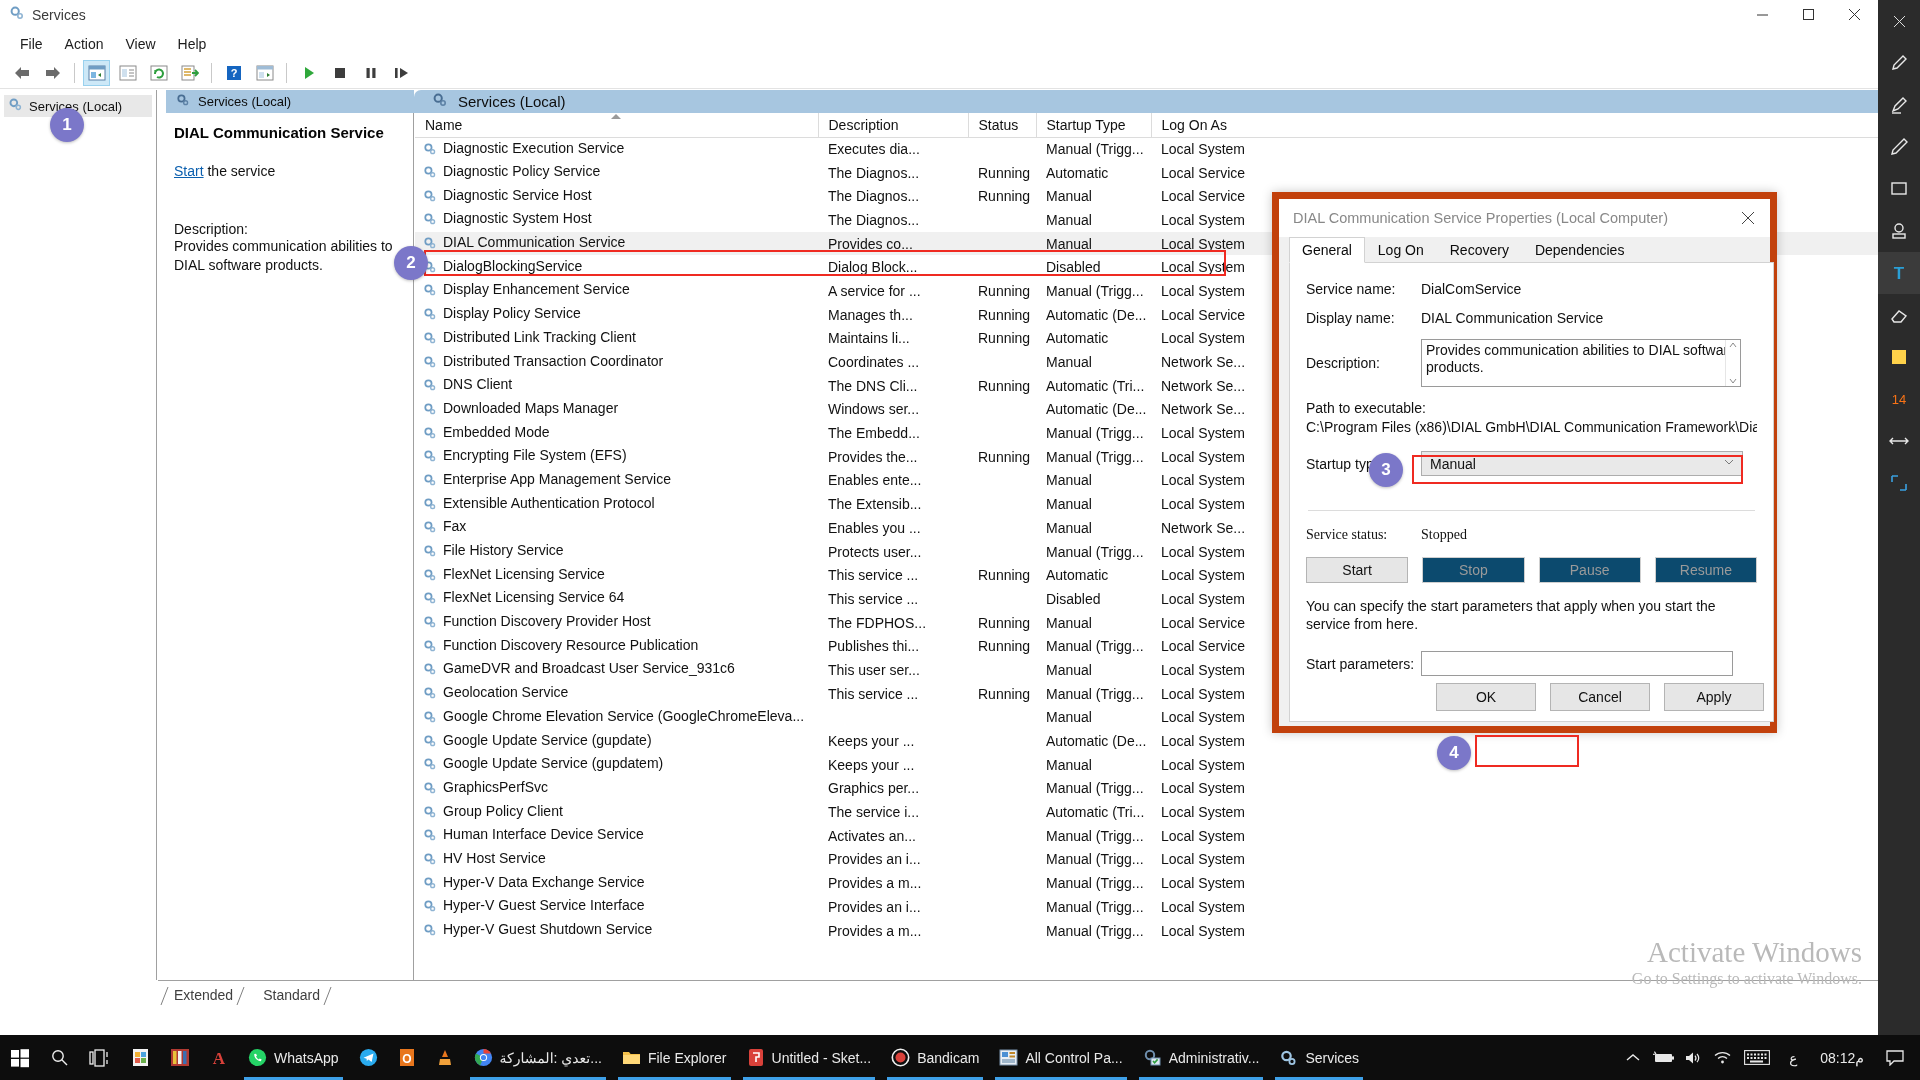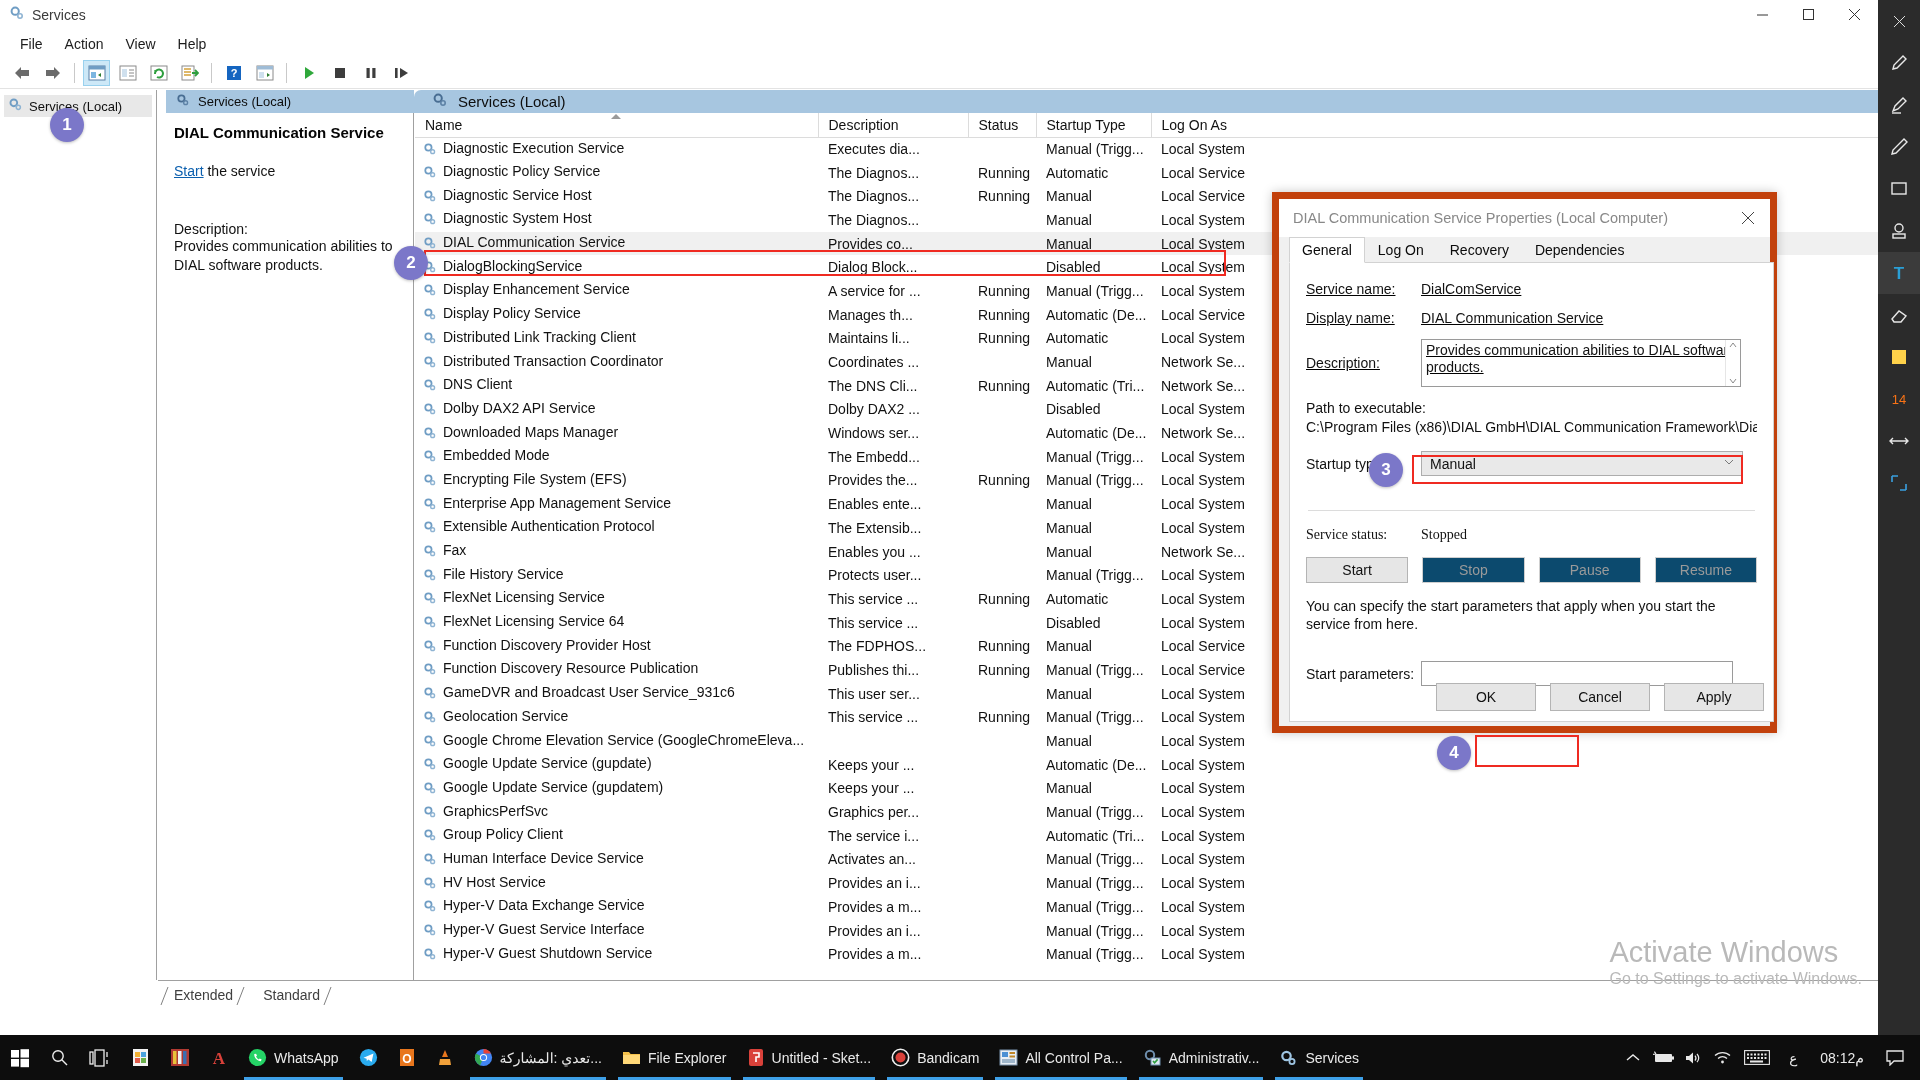--- a/index.html
+++ b/index.html
@@ -153,21 +153,21 @@
   }
   .dtab.active {
     background: #ffffff; border: 1px solid #d2d2d2; border-bottom: 1px solid #ffffff;
     position: relative; z-index: 3;
   }
   #dlg-body {
     position: absolute; left: 10px; top: 63px; width: 485px; height: 460px;
     background: #ffffff; border: 1px solid #d2d2d2;
     padding: 18px 16px 0 16px;
   }
-  .frow { display: flex; align-items: flex-start; margin-bottom: 13px; text-decoration: underline; }
+  .frow { display: flex; align-items: flex-start; margin-bottom: 13px; }
   .flabel { width: 115px; font-size: 14px; color: #111; flex: none; }
   .fvalue { font-size: 14px; color: #111; }
   #descbox {
     width: 320px; height: 48px; border: 1px solid #9a9a9a; background: #fff;
     font-size: 14px; color: #111; padding: 2px 4px; line-height: 17px;
     position: relative;
   }
   #descbox .sb {
     position: absolute; right: 0; top: 0; width: 15px; height: 100%;
     background: #fff; border-left: 1px solid #e6e6e6;
@@ -185,21 +185,21 @@
   #hrline { height: 1px; background: #dcdcdc; margin: 34px 2px 0 2px; }
   #statusrow { display: flex; margin-top: 16px; font-family: Liberation Serif, serif; }
   #svcbtns { display: flex; gap: 14px; margin-top: 14px; }
   .sbtn {
     width: 104px; height: 26px; border: 1px solid #b4b4b4; background: #e6e6e6;
     display: flex; align-items: center; justify-content: center;
     font-size: 14px; color: #111;
   }
   .sbtn.dis { color: #9a9a9a; background: #0c4a6e; border-color: #cfcfcf; }
   #helptext { margin-top: 14px; font-size: 14px; color: #111; line-height: 18px; }
-  #paramrow { display: flex; align-items: center; margin-top: 28px; }
+  #paramrow { display: flex; align-items: center; margin-top: 18px; }
   #paraminput {
     width: 312px; height: 25px; border: 1px solid #9a9a9a; background: #fff;
   }
   #dlg-footer {
     position: absolute; left: 0; bottom: 0; width: 503px; height: 58px;
     display: flex; align-items: center; justify-content: flex-end; gap: 14px;
     padding-right: 18px;
   }
   .fbtn {
     width: 100px; height: 28px; border: 1px solid #b4b4b4; background: #e6e6e6;
@@ -222,22 +222,22 @@
     position: absolute; right: 0; top: 0; width: 42px; height: 1035px;
     background: #2b2b2b;
   }
   #rail .ritem {
     width: 42px; height: 42px; display: flex; align-items: center; justify-content: center;
   }
   #rail .ritem.active { background: #3b3b3b; }
 
   
   #watermark {
-    position: absolute; right: 58px; bottom: 92px; text-align: left;
-    color: #b9b9b9; pointer-events: none;
+    position: absolute; right: 58px; bottom: 92px; text-align: right;
+    color: #b9b9b9; pointer-events: none; font-family: Liberation Serif, serif;
   }
   #watermark .wm1 { font-size: 29px; line-height: 36px; }
   #watermark .wm2 { font-size: 16px; }
 
   
   #taskbar {
     position: absolute; left: 0; bottom: 0; width: 1920px; height: 45px;
     background: #0d0d0d; display: flex; align-items: center;
   }
   .tkitem {
@@ -547,30 +547,20 @@
                 </svg></span><span>DNS Client</span></td>
             <td><span>The DNS Cli...</span></td>
             <td><span>Running</span></td>
             <td><span>Automatic (Tri...</span></td>
             <td><span>Network Se...</span></td>
           </tr>
           <tr>
             <td class="namecell"><span class="gear"><svg width="14" height="14" viewBox="0 0 16 16">
                   <circle cx="6.2" cy="6.2" r="3.6" fill="none" stroke="#6f9dc4" stroke-width="2"></circle>
                   <circle cx="11" cy="11" r="2.2" fill="none" stroke="#8fb4d3" stroke-width="1.6"></circle>
-                </svg></span><span>Dolby DAX2 API Service</span></td>
-            <td><span>Dolby DAX2 ...</span></td>
-            <td><span></span></td>
-            <td><span>Disabled</span></td>
-            <td><span>Local System</span></td>
-          </tr>
-          <tr>
-            <td class="namecell"><span class="gear"><svg width="14" height="14" viewBox="0 0 16 16">
-                  <circle cx="6.2" cy="6.2" r="3.6" fill="none" stroke="#6f9dc4" stroke-width="2"></circle>
-                  <circle cx="11" cy="11" r="2.2" fill="none" stroke="#8fb4d3" stroke-width="1.6"></circle>
                 </svg></span><span>Downloaded Maps Manager</span></td>
             <td><span>Windows ser...</span></td>
             <td><span></span></td>
             <td><span>Automatic (De...</span></td>
             <td><span>Network Se...</span></td>
           </tr>
           <tr>
             <td class="namecell"><span class="gear"><svg width="14" height="14" viewBox="0 0 16 16">
                   <circle cx="6.2" cy="6.2" r="3.6" fill="none" stroke="#6f9dc4" stroke-width="2"></circle>
                   <circle cx="11" cy="11" r="2.2" fill="none" stroke="#8fb4d3" stroke-width="1.6"></circle>

